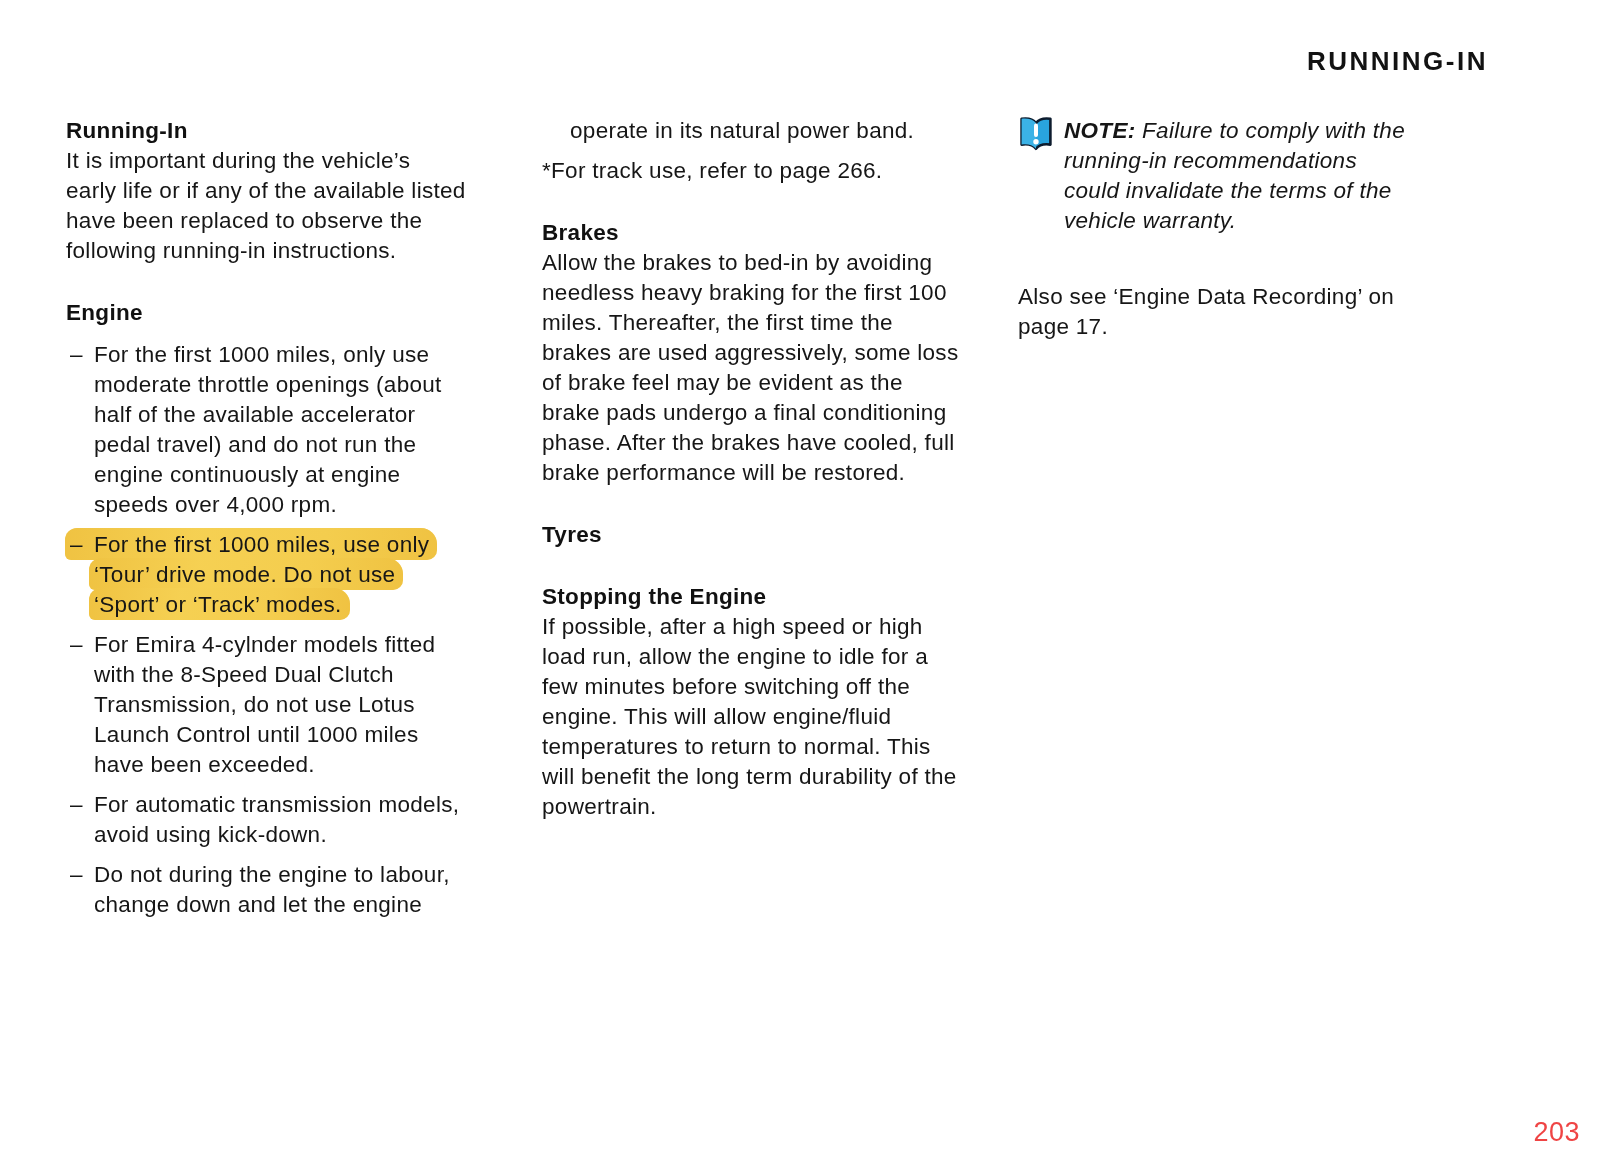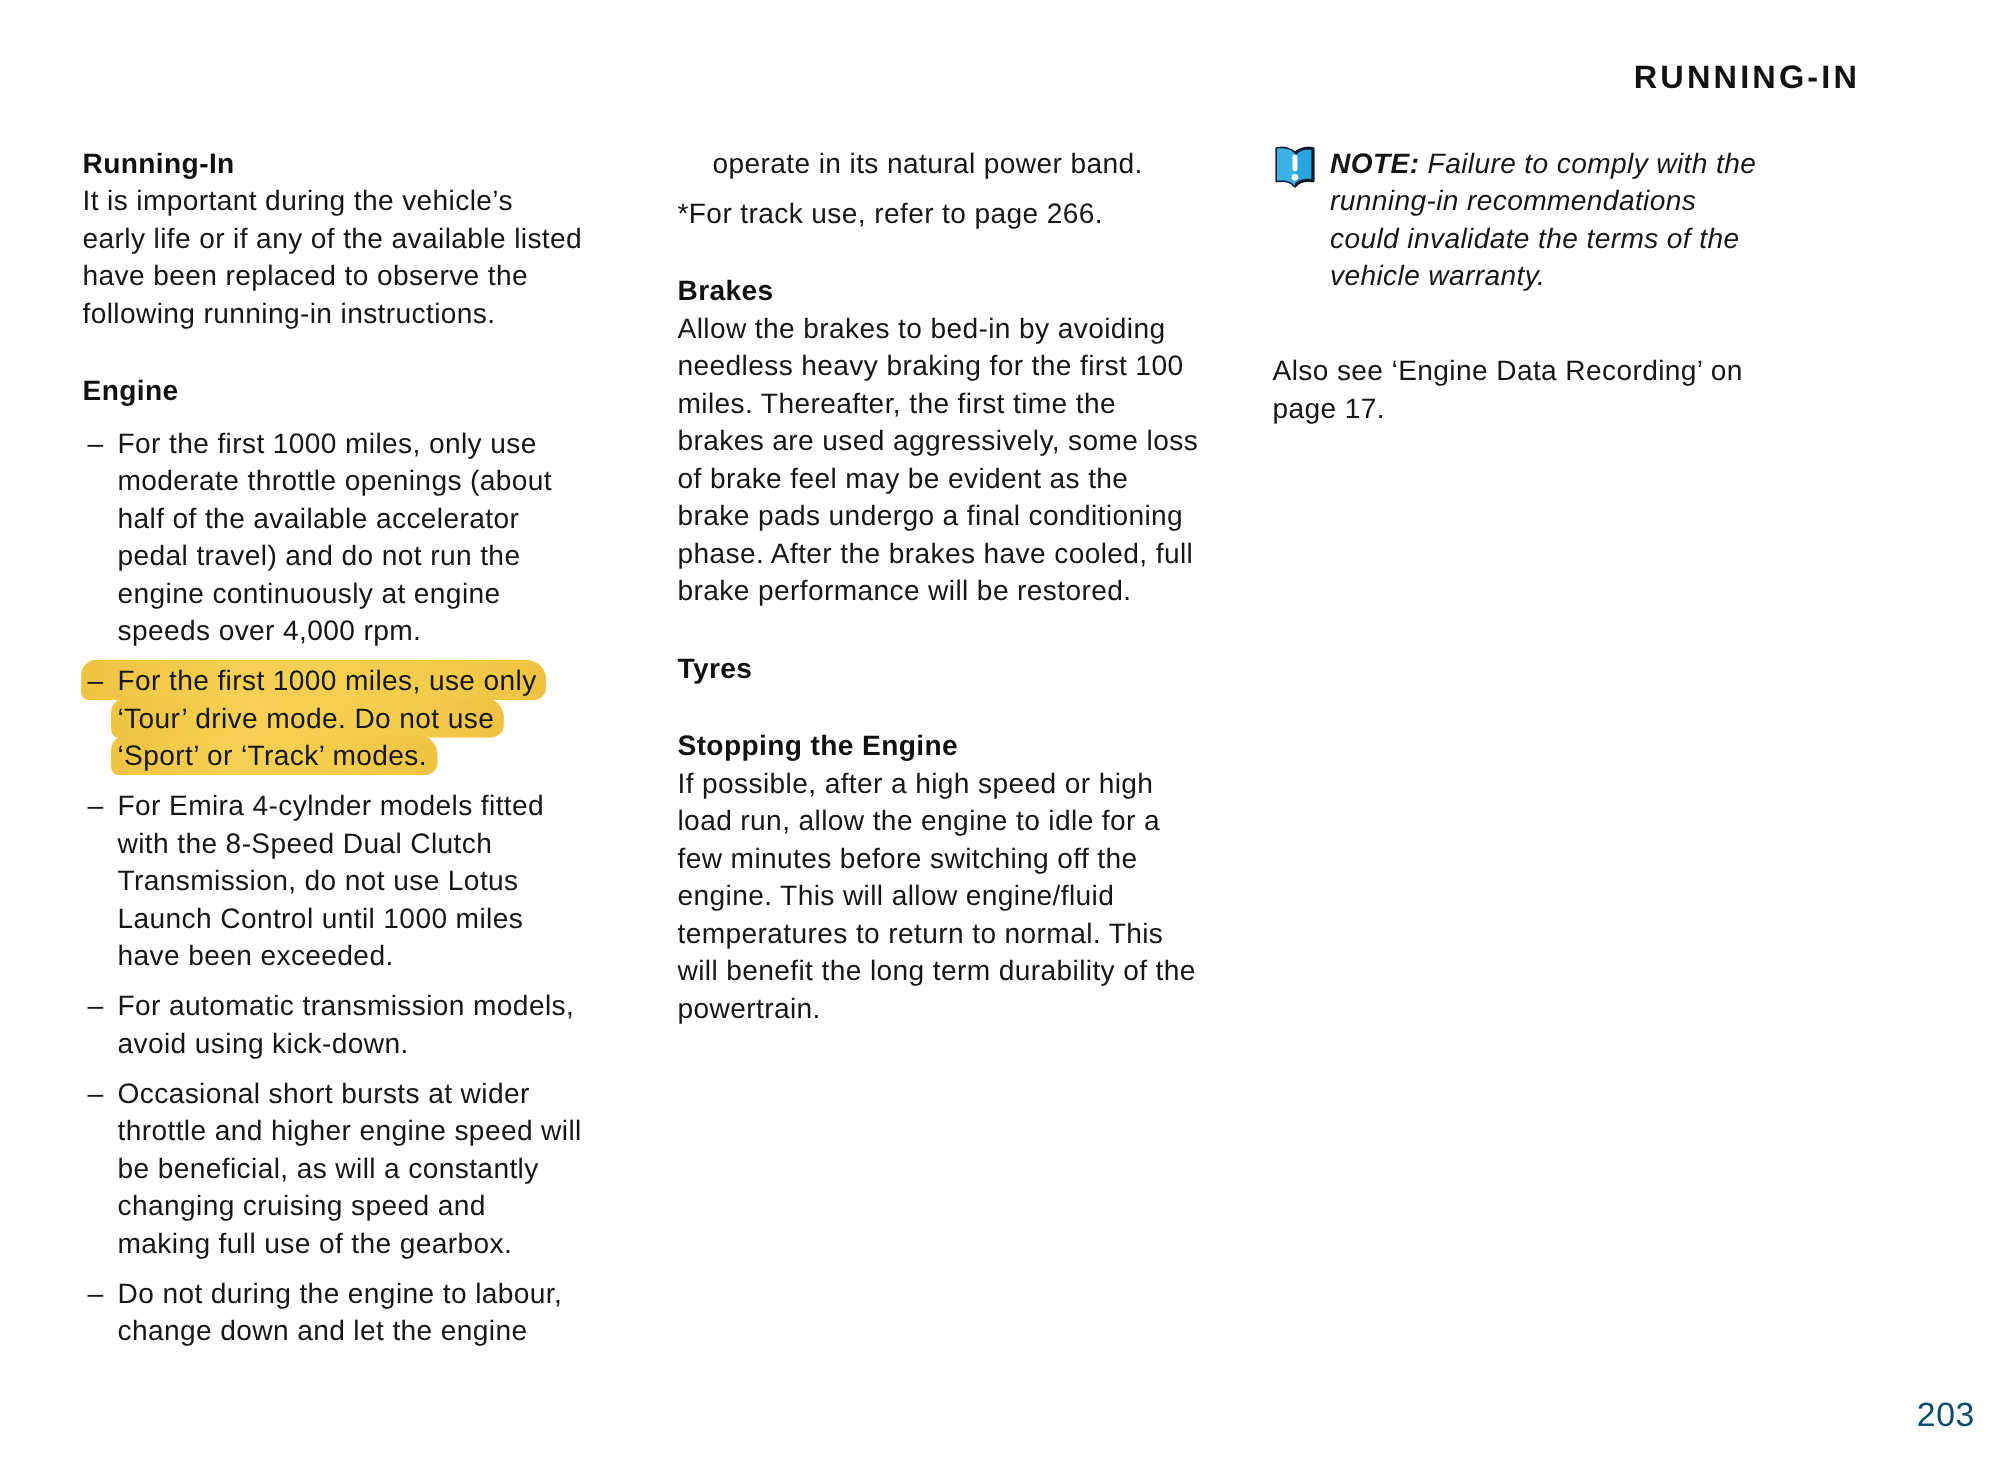--- a/index.html
+++ b/index.html
@@ -30,21 +30,21 @@
     color: #121212;
   }
 
   .page-number {
     position: absolute;
     top: 1116px;
     right: 20px;
     font-size: 27px;
     line-height: 32px;
     letter-spacing: 0.5px;
-    color: #0c4a6e;
+    color: #ef4444;
   }
 
   .col {
     position: absolute;
     top: 116px;
   }
   .col-1 { left: 66px;  width: 400px; }
   .col-2 { left: 542px; width: 420px; }
   .col-3 { left: 1018px; width: 390px; }
 
@@ -114,21 +114,20 @@
 
 <div class="col col-1">
   <div class="section-heading first">Running-In</div>
   <p class="para">It is important during the vehicle’s early life or if any of the available listed have been replaced to observe the following running-in instructions.</p>
   <div class="section-heading">Engine</div>
   <div class="bullet-list">
       <div class="bullet"><span class="mark"><span class="dash">–</span><span class="bt">For the first 1000 miles, only use moderate throttle openings (about half of the available accelerator pedal travel) and do not run the engine continuously at engine speeds over 4,000 rpm.</span></span></div>
       <div class="bullet hl"><span class="mark"><span class="dash">–</span><span class="bt">For the first 1000 miles, use only ‘Tour’ drive mode. Do not use ‘Sport’ or ‘Track’ modes.</span></span></div>
       <div class="bullet"><span class="mark"><span class="dash">–</span><span class="bt">For Emira 4-cylnder models fitted with the 8-Speed Dual Clutch Transmission, do not use Lotus Launch Control until 1000 miles have been exceeded.</span></span></div>
       <div class="bullet"><span class="mark"><span class="dash">–</span><span class="bt">For automatic transmission models, avoid using kick-down.</span></span></div>
-      <div class="bullet"><span class="mark"><span class="dash">–</span><span class="bt">Occasional short bursts at wider throttle and higher engine speed will be beneficial, as will a constantly changing cruising speed and making full use of the gearbox.</span></span></div>
       <div class="bullet"><span class="mark"><span class="dash">–</span><span class="bt">Do not during the engine to labour, change down and let the engine</span></span></div>
     </div>
 </div>
 
 <div class="col col-2">
   <div class="continuation">operate in its natural power band.</div>
   <div class="footnote">*For track use, refer to page 266.</div>
 
   <div class="section-heading">Brakes</div>
   <p class="para">Allow the brakes to bed-in by avoiding needless heavy braking for the first 100 miles. Thereafter, the first time the brakes are used aggressively, some loss of brake feel may be evident as the brake pads undergo a final conditioning phase. After the brakes have cooled, full brake performance will be restored.</p>

